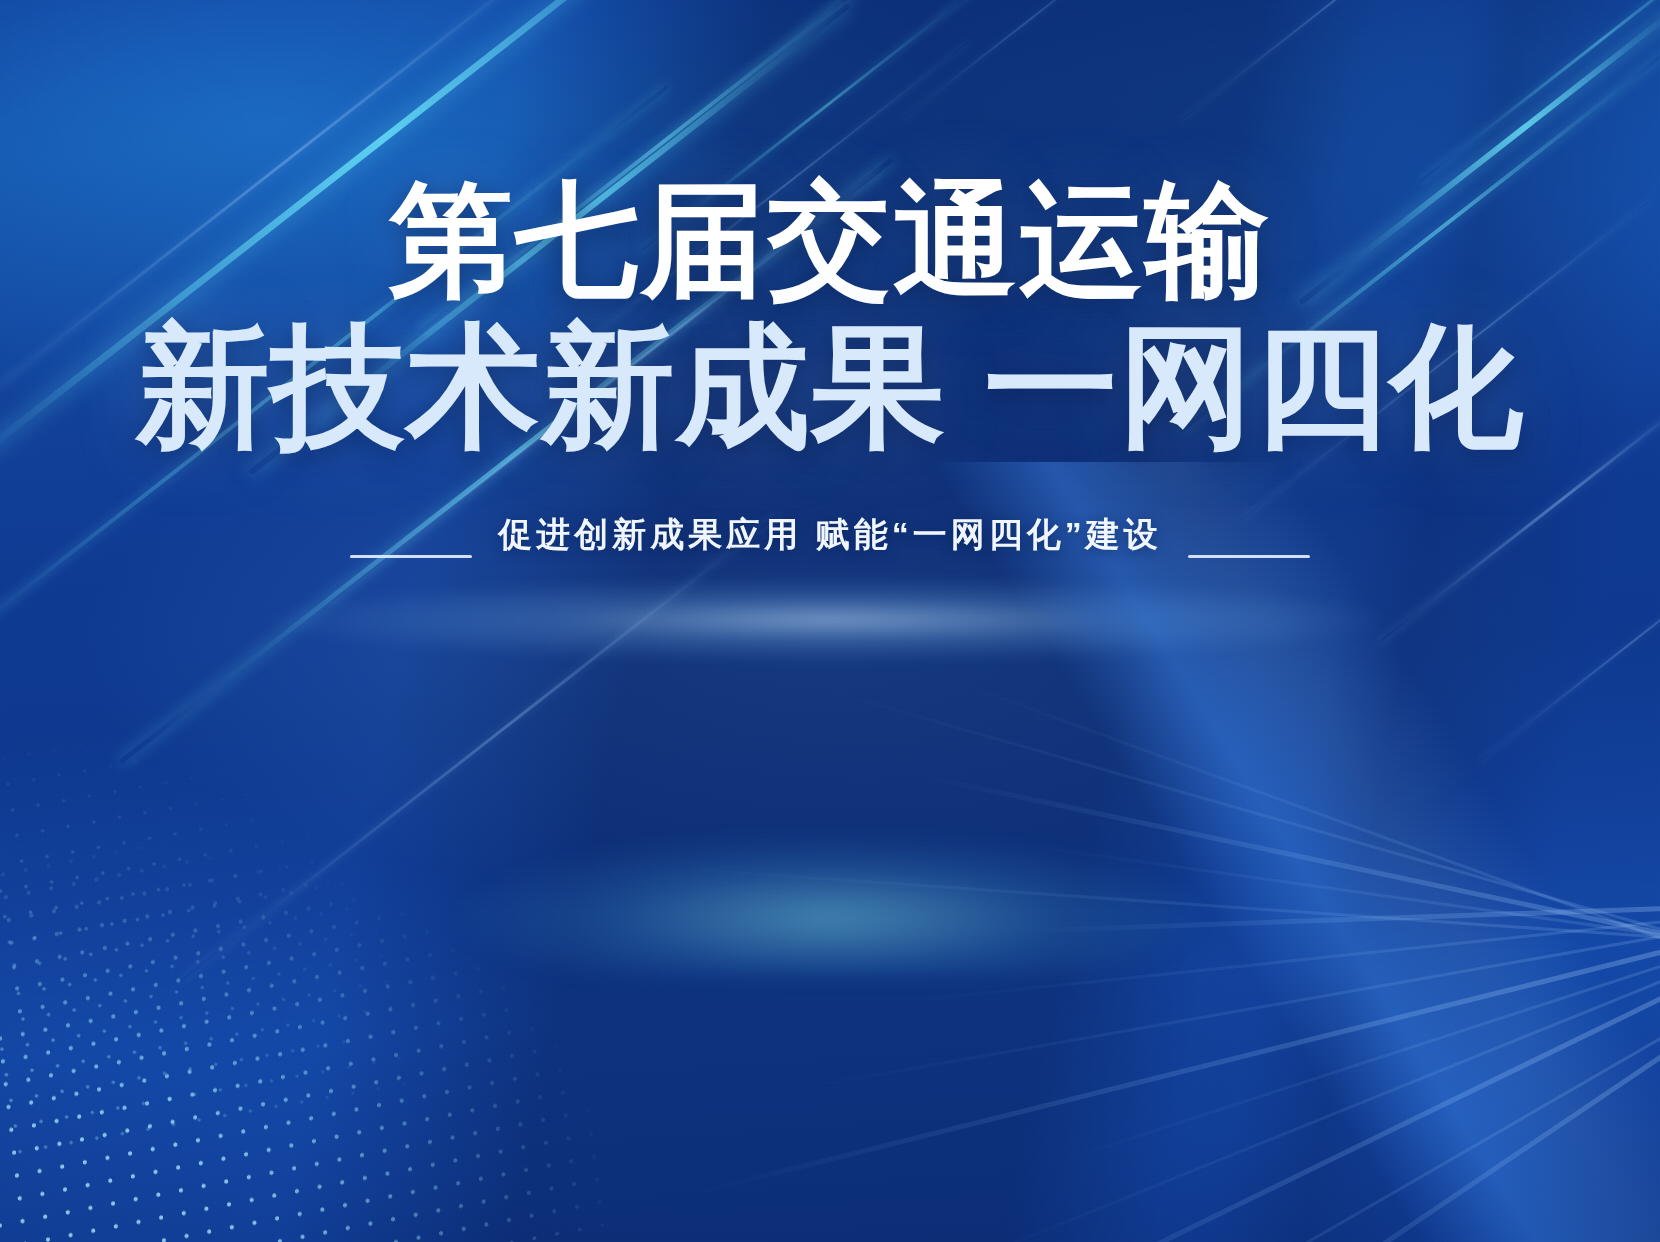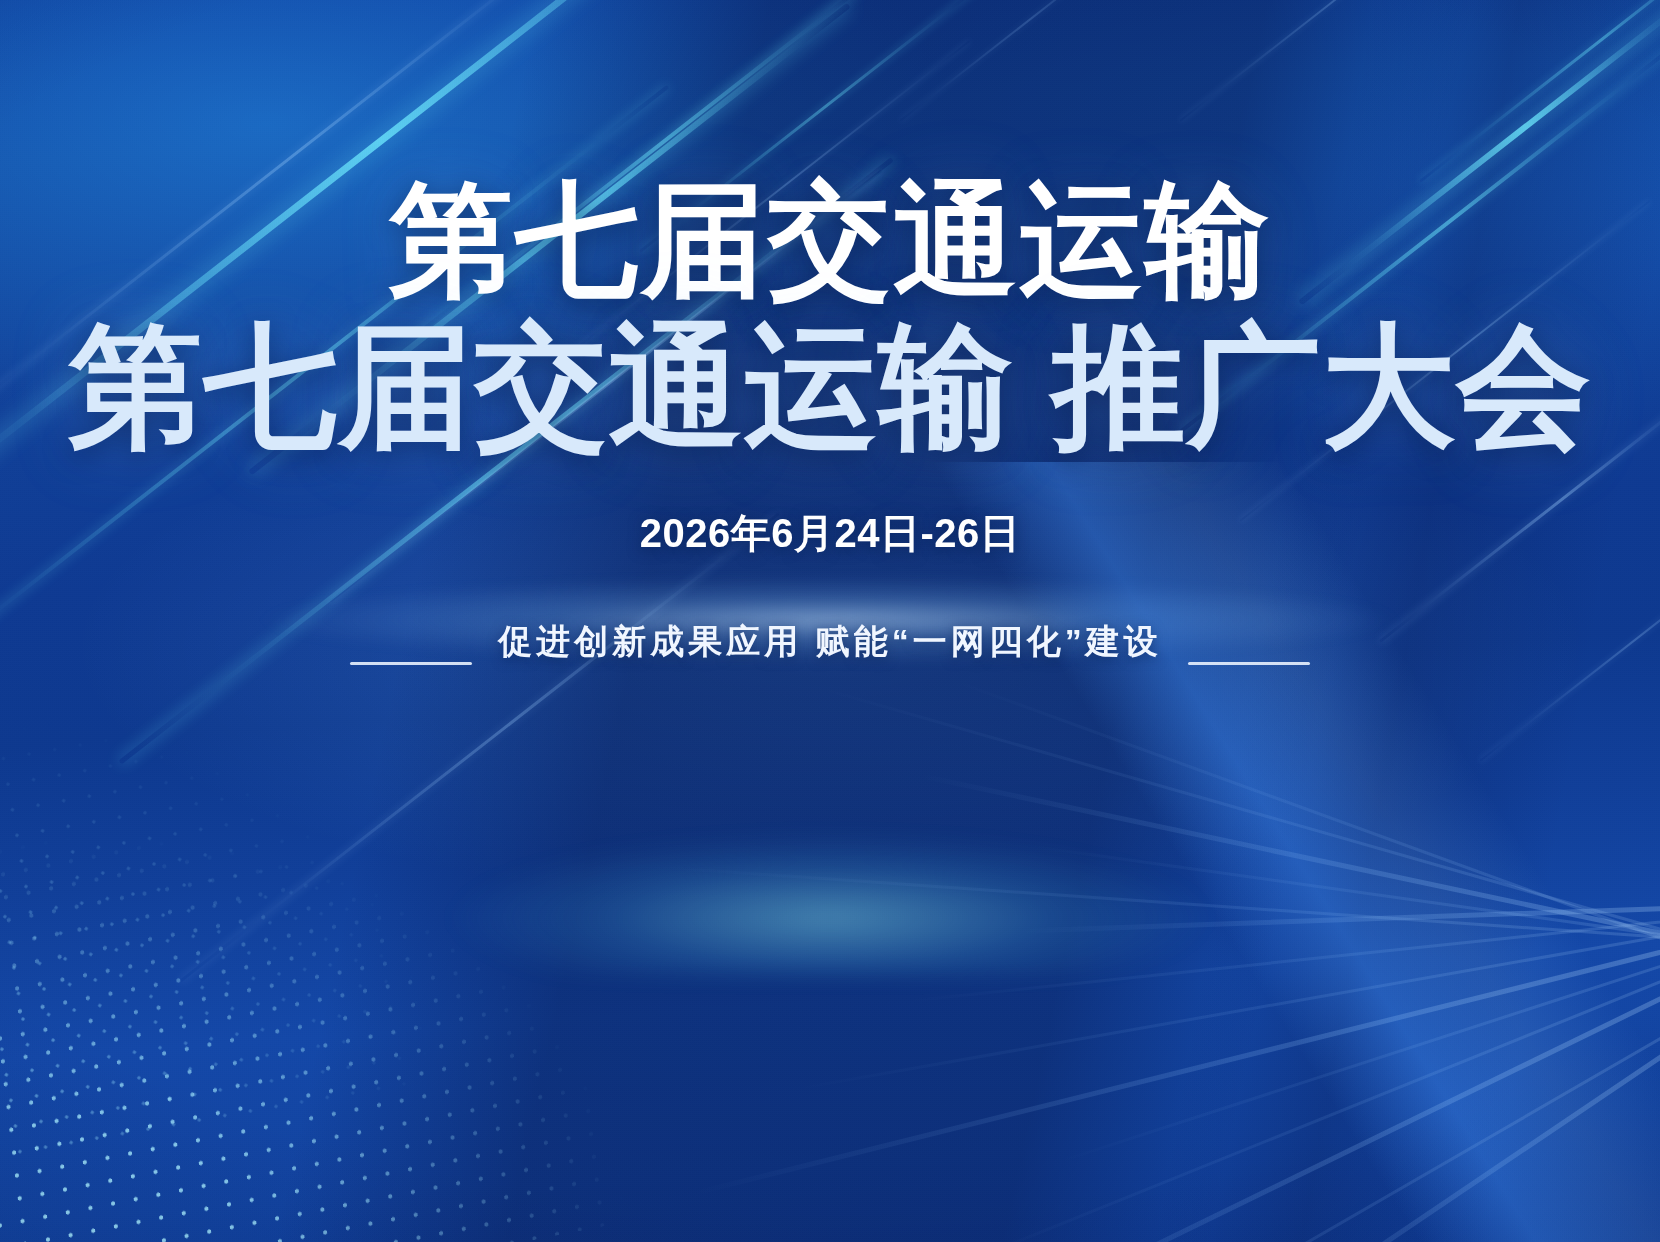--- a/index.html
+++ b/index.html
@@ -162,22 +162,21 @@
     </div>
 
   <div class="dots2"></div>
   <div class="dots"></div>
 
   <div class="grain"></div>
   <div class="vig"></div>
 
   <div class="content">
     <div class="title1">第七届交通运输</div>
-    <div class="title2">第七届交通运输 推广大会</div>
-    <div class="date">2026年6月24日-26日</div>
+    <div class="title2">新技术新成果 一网四化</div>
     <div class="subrow">
       <span class="rule"></span>
       <span class="subtitle">促进创新成果应用 赋能“一网四化”建设</span>
       <span class="rule"></span>
     </div>
   </div>
 
 </div>
 
 </body></html>

